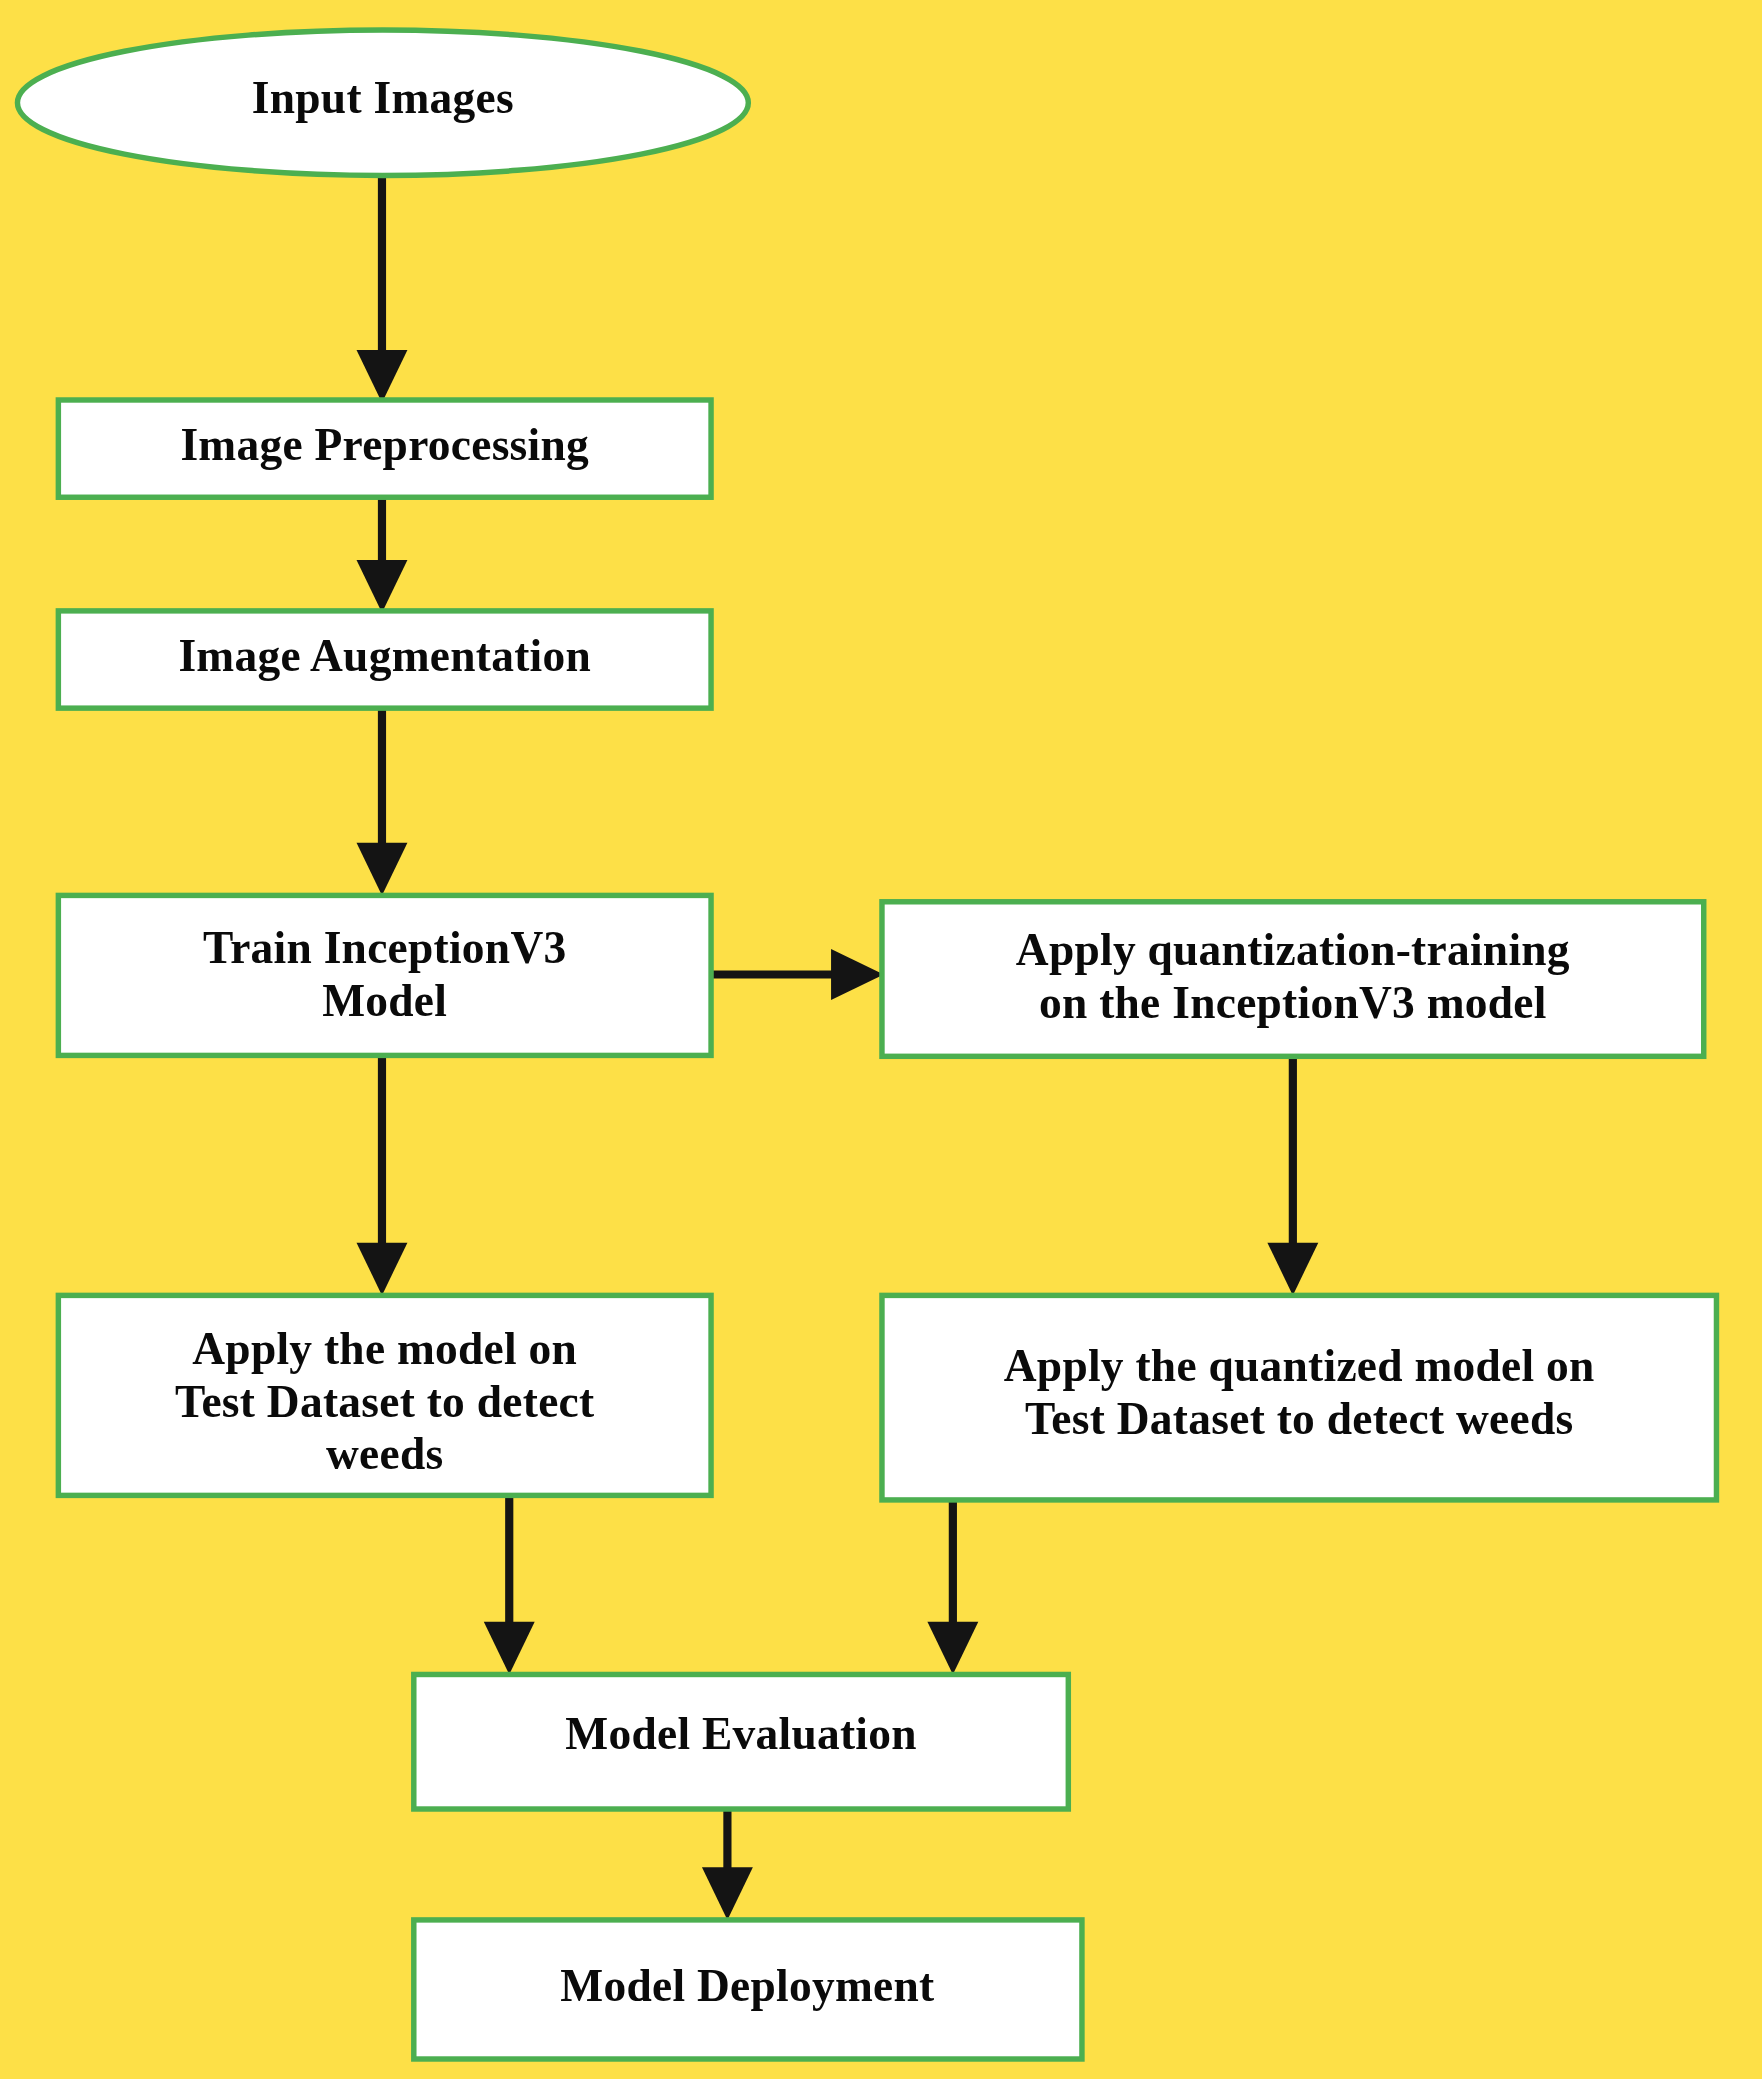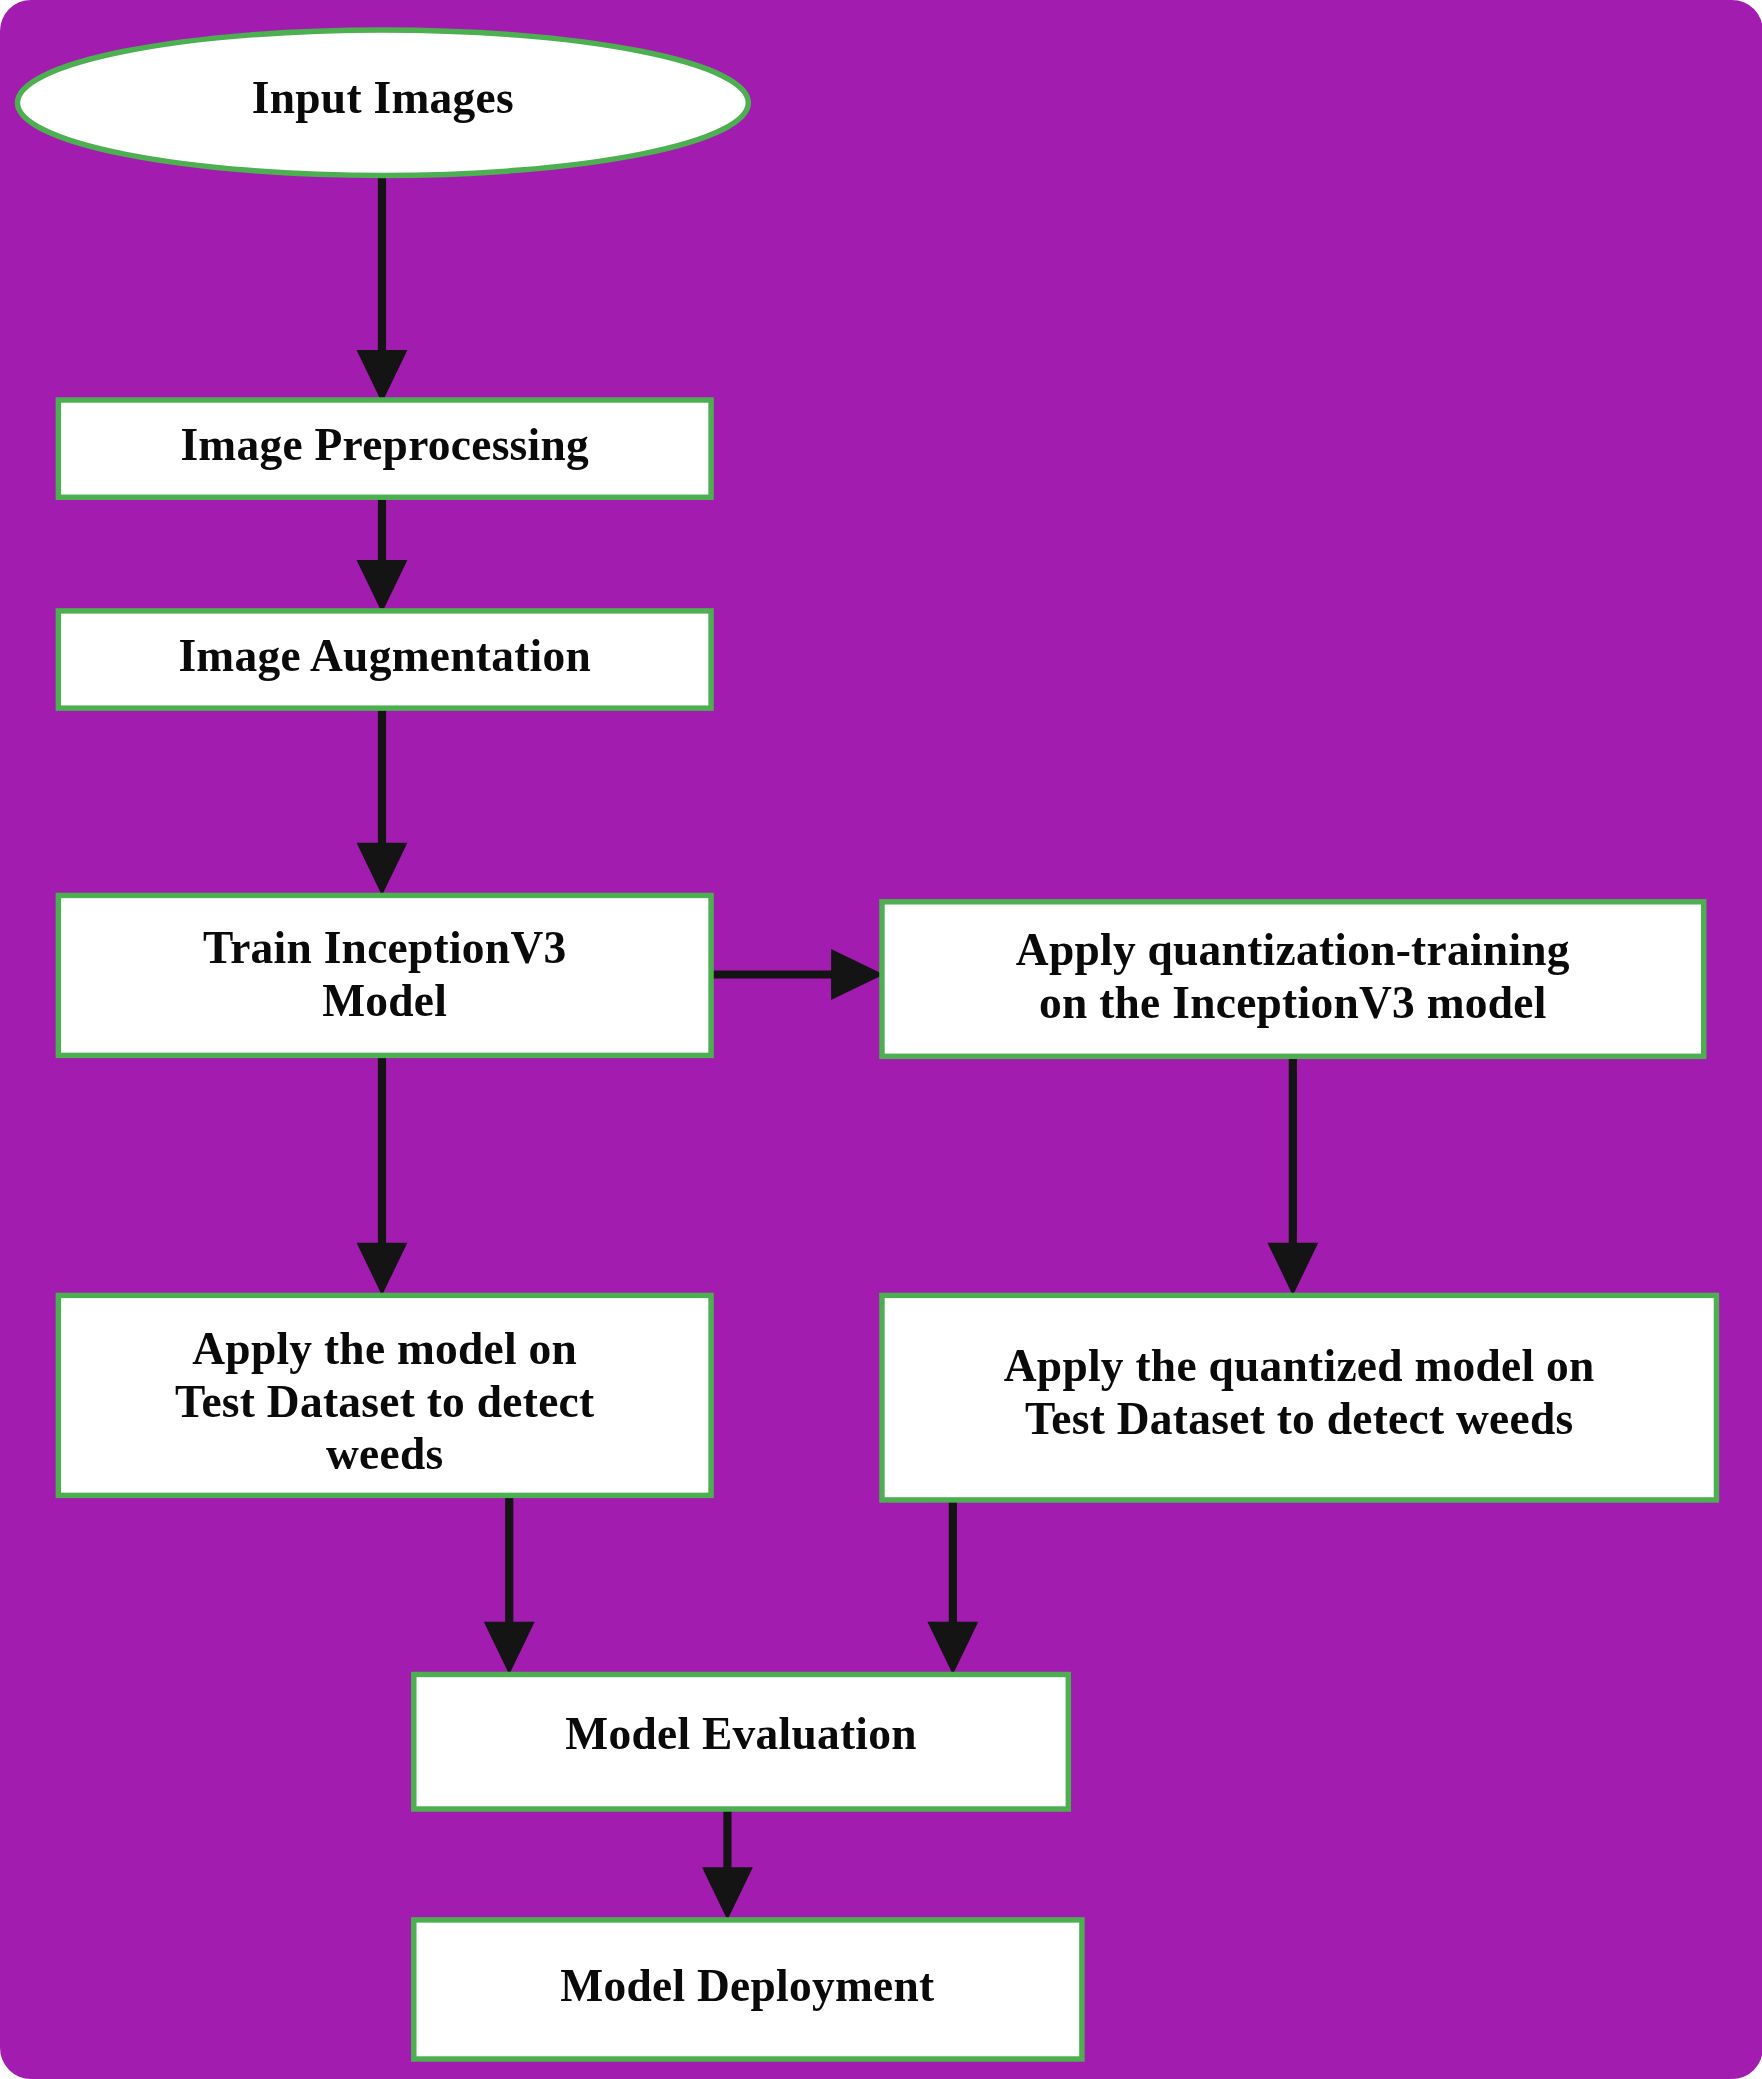--- a/index.html
+++ b/index.html
@@ -10,22 +10,21 @@
   body {
     width: 1763px;
     height: 2079px;
     font-family: "Liberation Serif", "DejaVu Serif", serif;
     overflow: hidden;
   }
   #flowchart-root {
     position: relative;
     width: 1763px;
     height: 2079px;
-    background: #a21caf;
-    border-radius: 31px;
+    background: #fde047;
   }
   svg.chart-canvas {
     position: absolute;
     top: 0;
     left: 0;
     width: 1763px;
     height: 2079px;
     display: block;
   }
   .node-shape {

